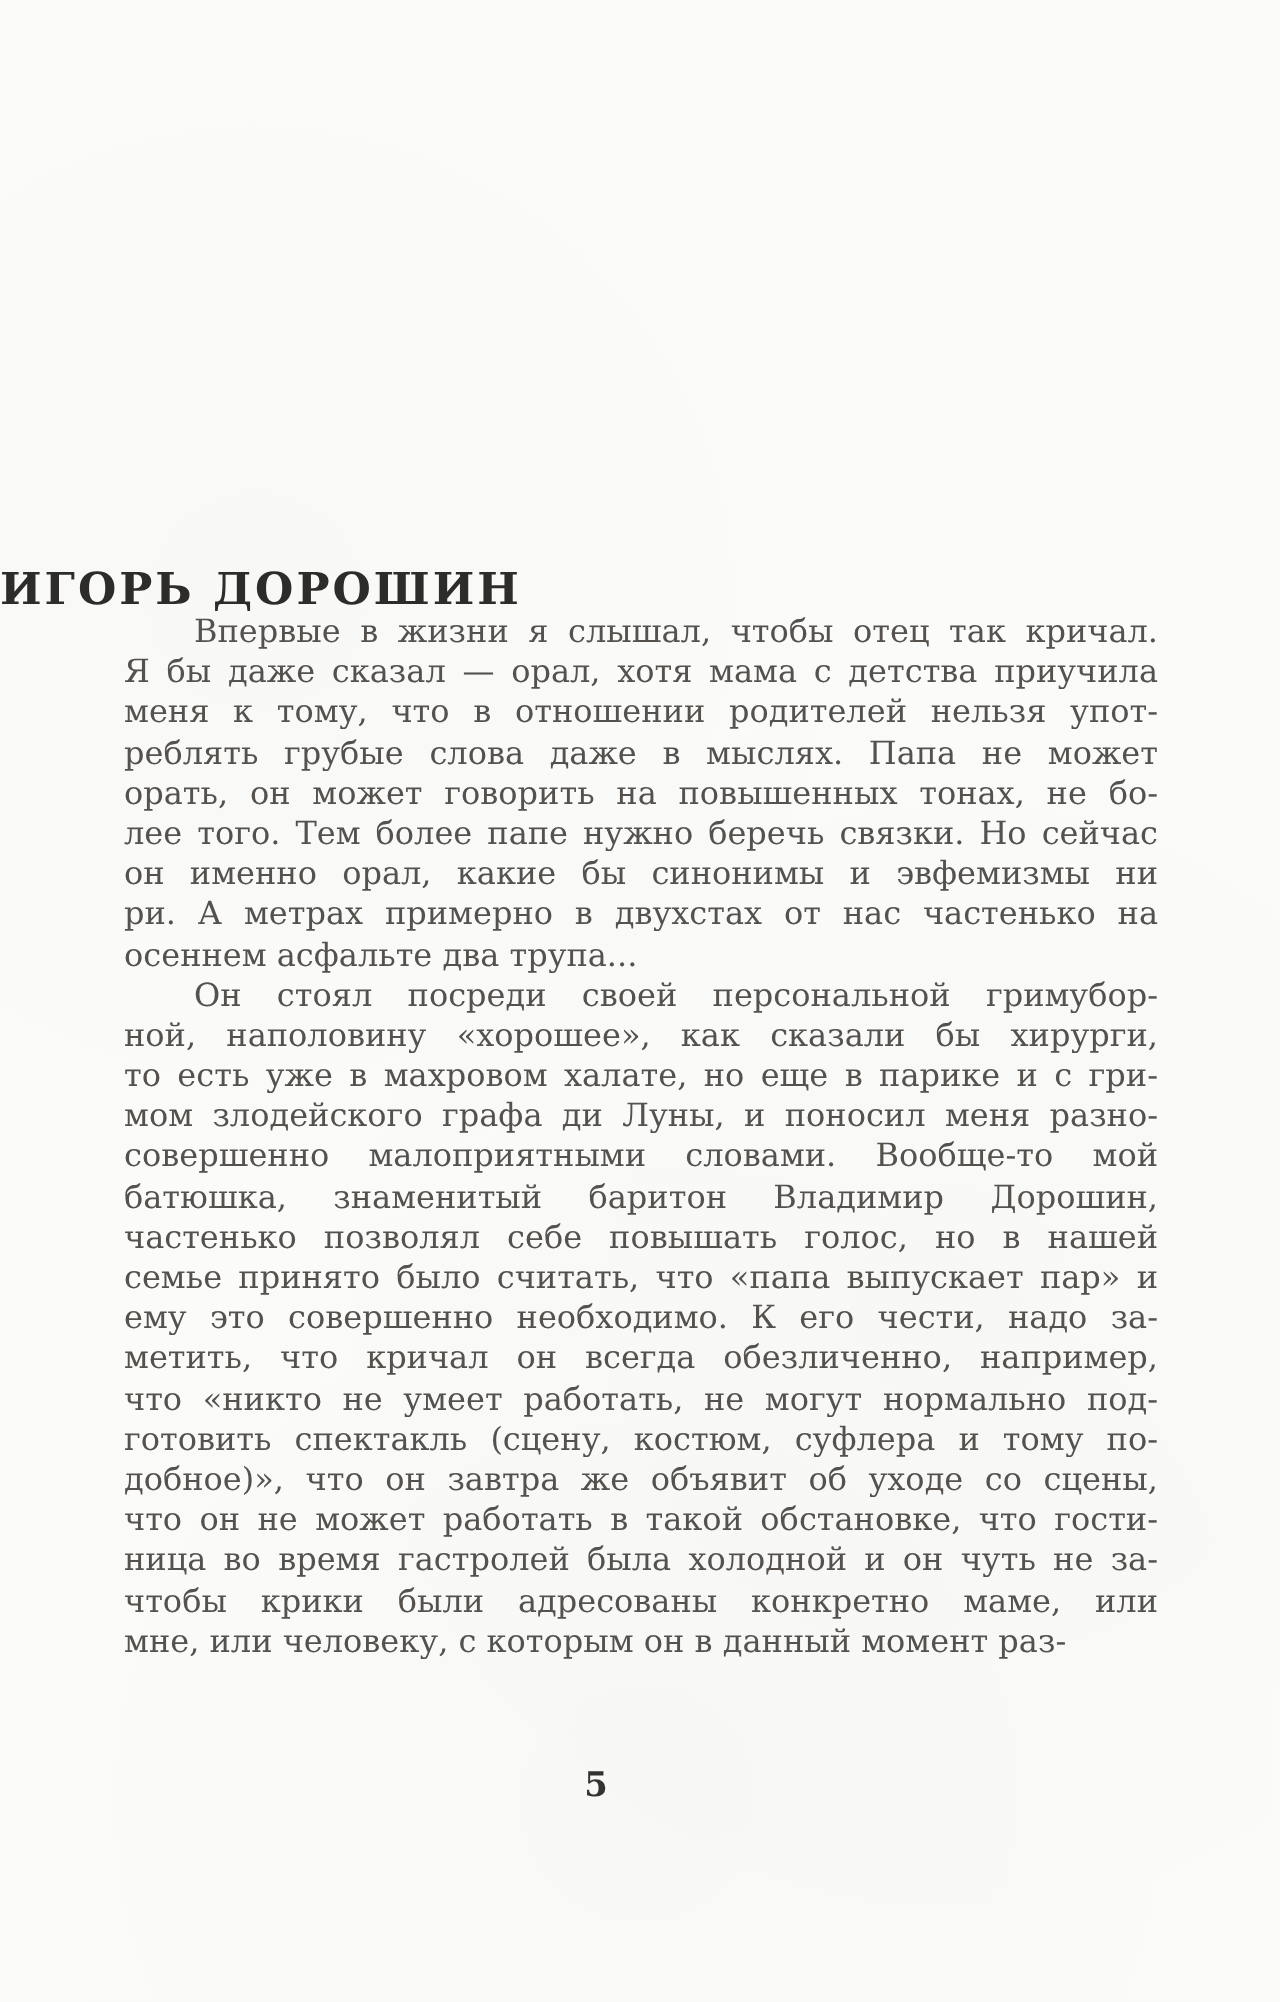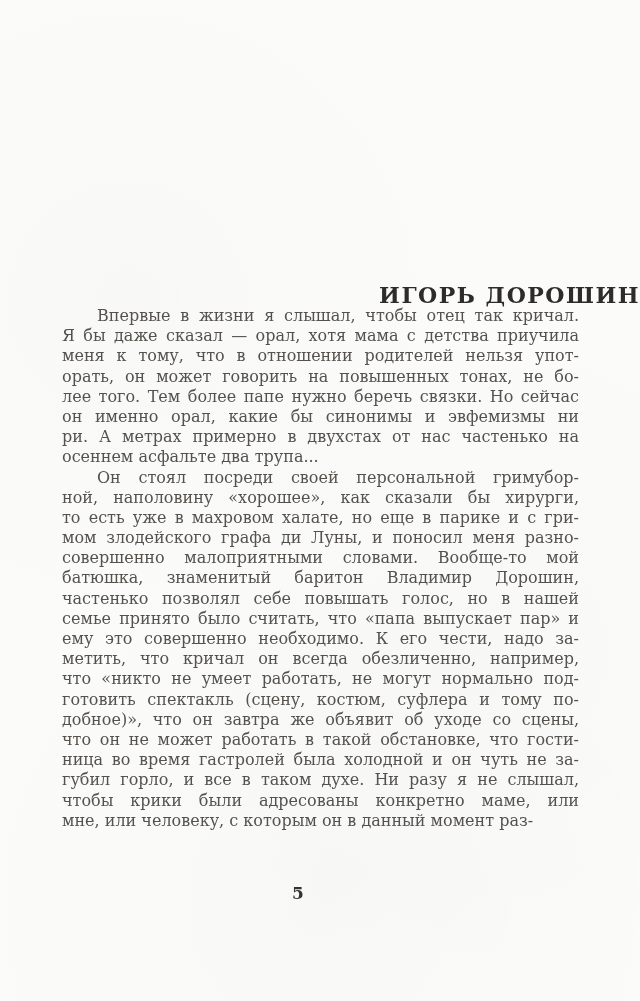--- a/index.html
+++ b/index.html
@@ -24,21 +24,21 @@
       radial-gradient(circle at 20% 30%, rgba(0,0,0,0.012), transparent 40%),
       radial-gradient(circle at 75% 65%, rgba(0,0,0,0.012), transparent 45%),
       radial-gradient(circle at 50% 90%, rgba(0,0,0,0.010), transparent 40%);
     pointer-events: none;
   }
   .chapter-title {
     position: absolute;
     left: 0;
     right: 0;
     top: 267px;
-    text-align: right;
+    text-align: left;
     font-size: 22px;
     font-weight: bold;
     letter-spacing: 1.5px;
     color: var(--title-ink, #2e2c29);
     white-space: nowrap;
   }
   .text-block {
     position: absolute;
     left: 62px;
     top: 306px;
@@ -77,20 +77,21 @@
 <body>
 
 <div class="book-page">
   <h1 class="chapter-title">ИГОРЬ ДОРОШИН</h1>
 
   <div class="text-block">
       <div class="paragraph">
         <div class="line justified indent">Впервые в жизни я слышал, чтобы отец так кричал.</div>
         <div class="line justified">Я бы даже сказал — орал, хотя мама с детства приучила</div>
         <div class="line justified">меня к тому, что в отношении родителей нельзя упот-</div>
+        <div class="line justified">реблять грубые слова даже в мыслях. Папа не может</div>
         <div class="line justified">орать, он может говорить на повышенных тонах, не бо-</div>
         <div class="line justified">лее того. Тем более папе нужно беречь связки. Но сейчас</div>
         <div class="line justified">он именно орал, какие бы синонимы и эвфемизмы ни</div>
         <div class="line justified">ри. А метрах примерно в двухстах от нас частенько на</div>
         <div class="line">осеннем асфальте два трупа...</div>
       </div>
       <div class="paragraph">
         <div class="line justified indent">Он стоял посреди своей персональной гримубор-</div>
         <div class="line justified">ной, наполовину «хорошее», как сказали бы хирурги,</div>
         <div class="line justified">то есть уже в махровом халате, но еще в парике и с гри-</div>
@@ -99,20 +100,19 @@
         <div class="line justified">батюшка, знаменитый баритон Владимир Дорошин,</div>
         <div class="line justified">частенько позволял себе повышать голос, но в нашей</div>
         <div class="line justified">семье принято было считать, что «папа выпускает пар» и</div>
         <div class="line justified">ему это совершенно необходимо. К его чести, надо за-</div>
         <div class="line justified">метить, что кричал он всегда обезличенно, например,</div>
         <div class="line justified">что «никто не умеет работать, не могут нормально под-</div>
         <div class="line justified">готовить спектакль (сцену, костюм, суфлера и тому по-</div>
         <div class="line justified">добное)», что он завтра же объявит об уходе со сцены,</div>
         <div class="line justified">что он не может работать в такой обстановке, что гости-</div>
         <div class="line justified">ница во время гастролей была холодной и он чуть не за-</div>
-        <div class="line justified">губил горло, и все в таком духе. Ни разу я не слышал,</div>
         <div class="line justified">чтобы крики были адресованы конкретно маме, или</div>
         <div class="line">мне, или человеку, с которым он в данный момент раз-</div>
       </div>
     </div>
 
   <div class="page-number">5</div>
 </div>
 
 </body></html>

